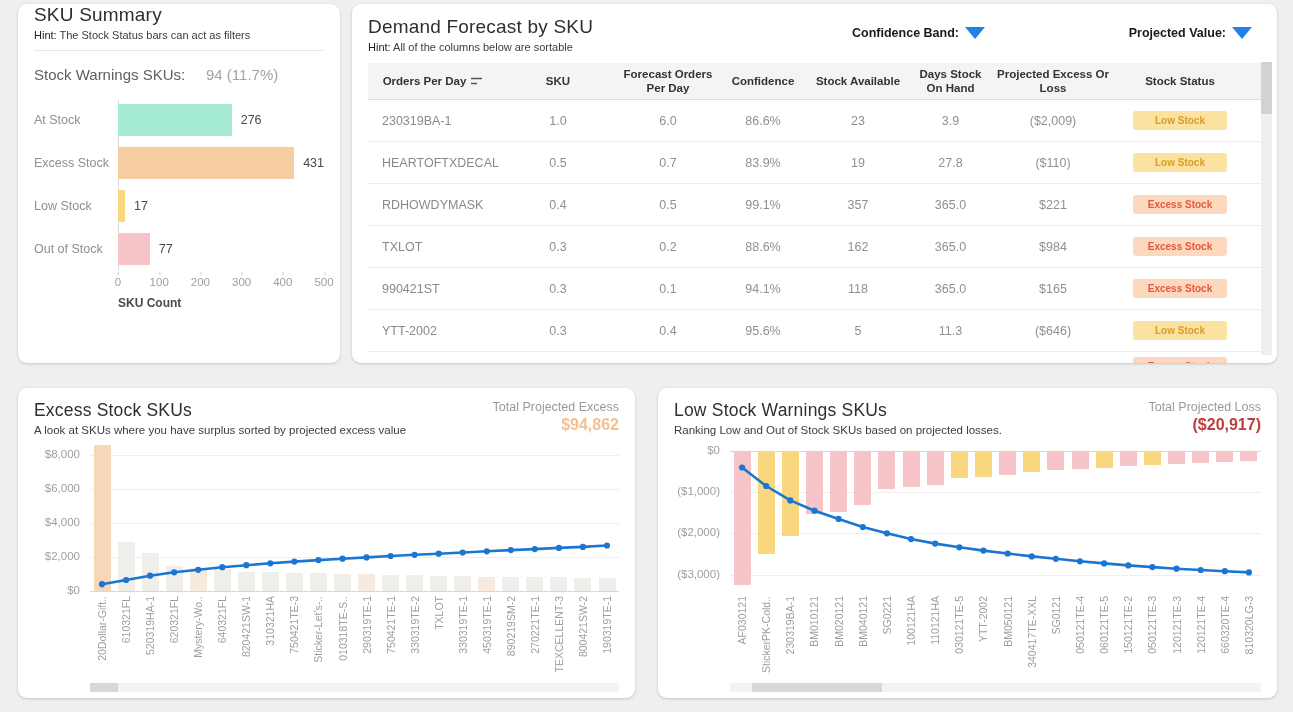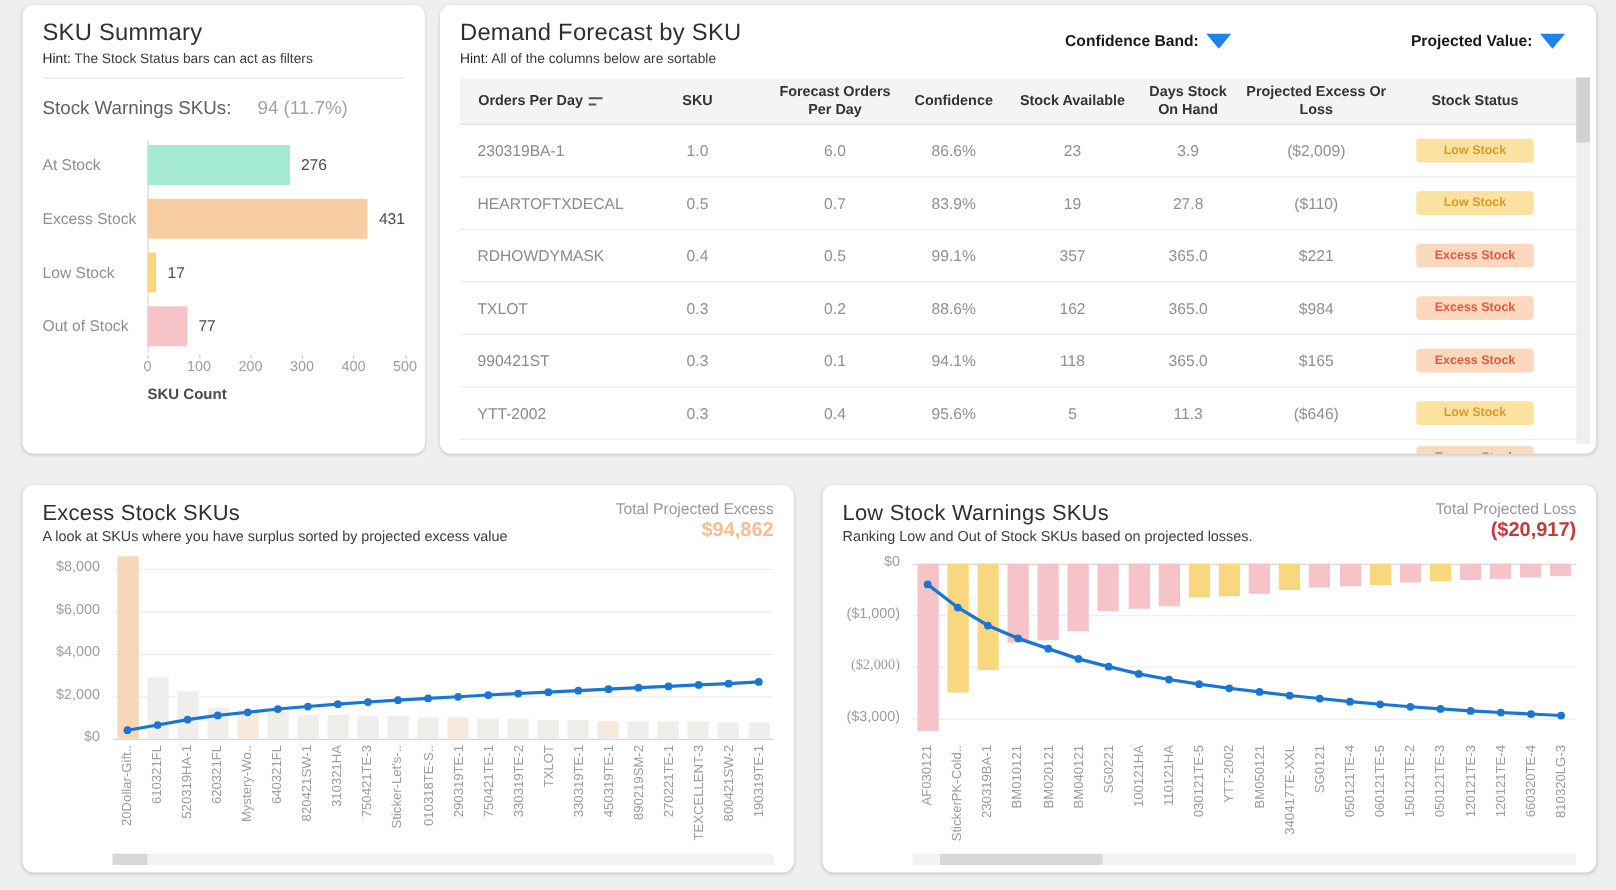--- a/index.html
+++ b/index.html
@@ -9,21 +9,21 @@
     background:#efeff0;
     color:#333;
     overflow:hidden;
   }
   .dashboard { position:relative; width:1293px; height:712px; }
   .panel {
     position:absolute; background:#fff; border-radius:9px;
     box-shadow:0 1px 3px rgba(0,0,0,.18);
     overflow:hidden;
   }
-  #sku-summary { left:18px; top:4px;  width:322px; height:359px; padding:12px 16px; }
+  #sku-summary { left:18px; top:4px;  width:322px; height:359px; padding:0 16px; }
   #demand      { left:352px; top:4px; width:925px; height:359px; padding:12px 16px; }
   #excess      { left:18px; top:388px; width:617px; height:310px; padding:12px 16px; }
   #low         { left:658px; top:388px; width:619px; height:310px; padding:12px 16px; }
 
   .panel-title { font-size:19px; font-weight:500; color:#2f2f2f; letter-spacing:.2px; }
   .panel-title.small { font-size:17.5px; }
   .hint { font-size:11px; color:#3c3c3c; margin-top:3px; }
   .hint b { font-weight:400; color:#222; }
   .divider { border-bottom:1px solid #e8e8e8; margin-top:9px; }
 
@@ -439,21 +439,21 @@
       </div>
       <div class="combo-total">
         <div class="total-label">Total Projected Loss</div>
         <div class="total-value loss">($20,917)</div>
       </div>
     </div>
     <div class="chart-wrap">
       <div class="yaxis">
           <div class="ytick" style="top: 1px;">$0</div>
           <div class="ytick" style="top: 42.2px;">($1,000)</div>
-          <div class="ytick" style="top: 83.3px; font-family: Liberation Serif, serif;">($2,000)</div>
+          <div class="ytick" style="top: 83.3px;">($2,000)</div>
           <div class="ytick" style="top: 124.5px;">($3,000)</div>
         </div>
       <div class="plot">
           <div class="gridline zero" style="top: 8px;"></div>
           <div class="gridline" style="top: 49.2px;"></div>
           <div class="gridline" style="top: 90.3px;"></div>
           <div class="gridline" style="top: 131.5px;"></div>
           <div class="cbar" style="left: 3.6px; width: 17px; top: 8px; height: 133.8px; background: rgb(245, 195, 200);"></div>
           <div class="cbar" style="left: 27.7px; width: 17px; top: 8px; height: 102.9px; background: rgb(248, 215, 127);"></div>
           <div class="cbar" style="left: 51.8px; width: 17px; top: 8px; height: 84.8px; background: rgb(248, 215, 127);"></div>

